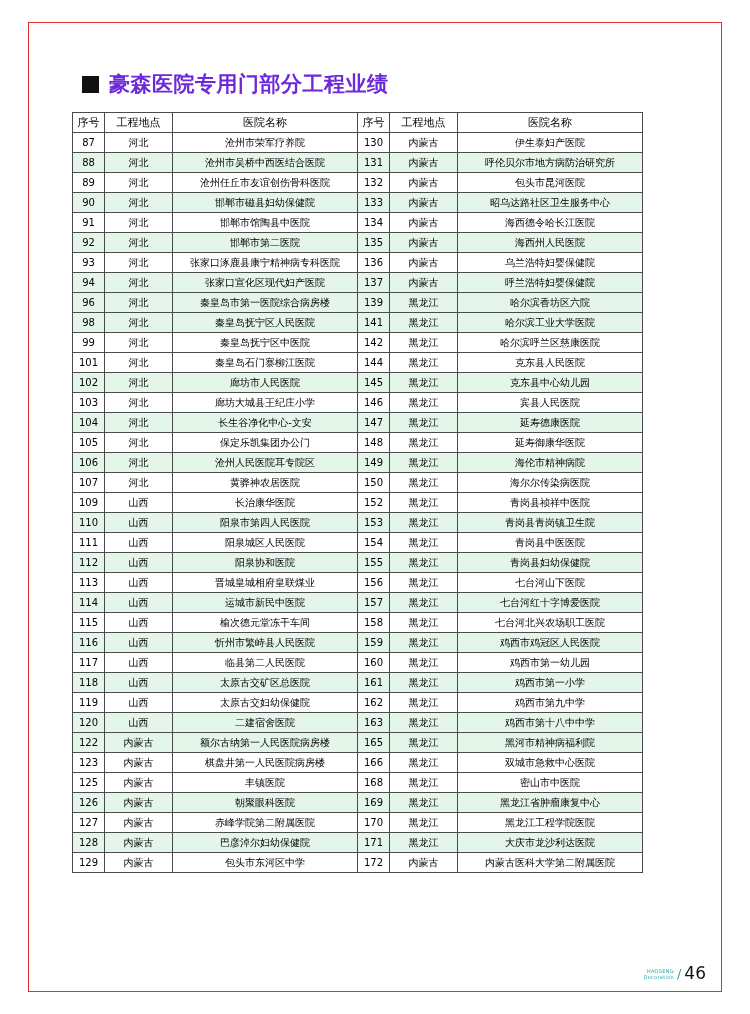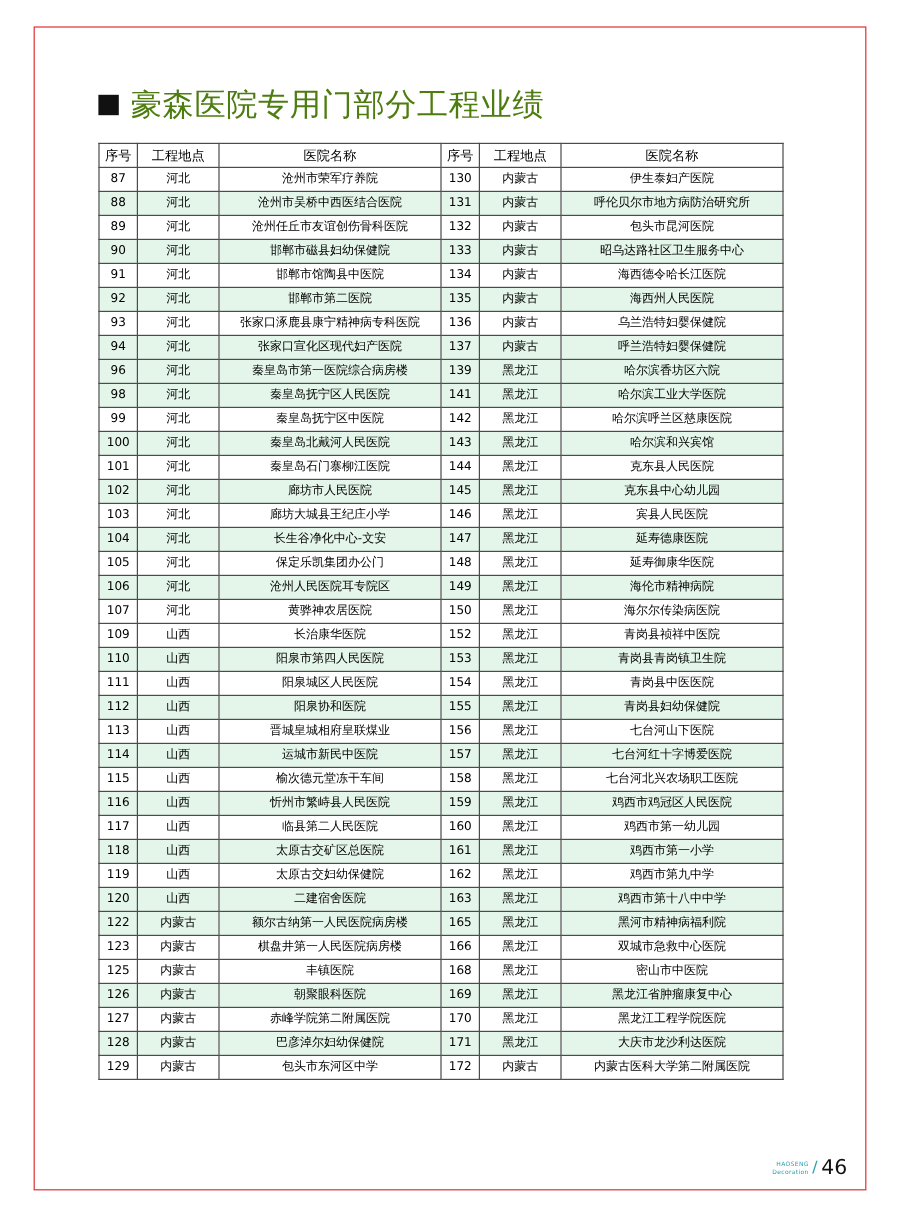--- a/index.html
+++ b/index.html
@@ -41,30 +41,30 @@
     margin-bottom: 14px;
     padding-left: 22px;
   }
   .title-square {
     width: 17px;
     height: 17px;
     background: #111111;
     flex: 0 0 auto;
   }
   .title-text {
-    color: #4d7c0f;
-    font-size: 26px;
-    font-weight: normal;
+    color: #6d28d9;
+    font-size: 21px;
+    font-weight: bold;
     letter-spacing: 0.5px;
     font-family: "DejaVu Sans", "Liberation Sans", sans-serif;
   }
   table.perf {
     border-collapse: collapse;
     width: 570px;
-    margin-left: 22px;
+    margin-left: 12px;
     table-layout: fixed;
     font-size: 10px;
   }
   table.perf th, table.perf td {
     border: 1px solid #4b4b4b;
     text-align: center;
     vertical-align: middle;
     height: 19px;
     line-height: 13px;
     padding: 0 2px;
@@ -233,28 +233,20 @@
             <td class="name">哈尔滨工业大学医院</td>
           </tr>
           <tr class="odd">
             <td class="seq">99</td>
             <td class="loc">河北</td>
             <td class="name">秦皇岛抚宁区中医院</td>
             <td class="seq">142</td>
             <td class="loc">黑龙江</td>
             <td class="name">哈尔滨呼兰区慈康医院</td>
           </tr>
-          <tr class="even">
-            <td class="seq">100</td>
-            <td class="loc">河北</td>
-            <td class="name">秦皇岛北戴河人民医院</td>
-            <td class="seq">143</td>
-            <td class="loc">黑龙江</td>
-            <td class="name">哈尔滨和兴宾馆</td>
-          </tr>
           <tr class="odd">
             <td class="seq">101</td>
             <td class="loc">河北</td>
             <td class="name">秦皇岛石门寨柳江医院</td>
             <td class="seq">144</td>
             <td class="loc">黑龙江</td>
             <td class="name">克东县人民医院</td>
           </tr>
           <tr class="even">
             <td class="seq">102</td>

